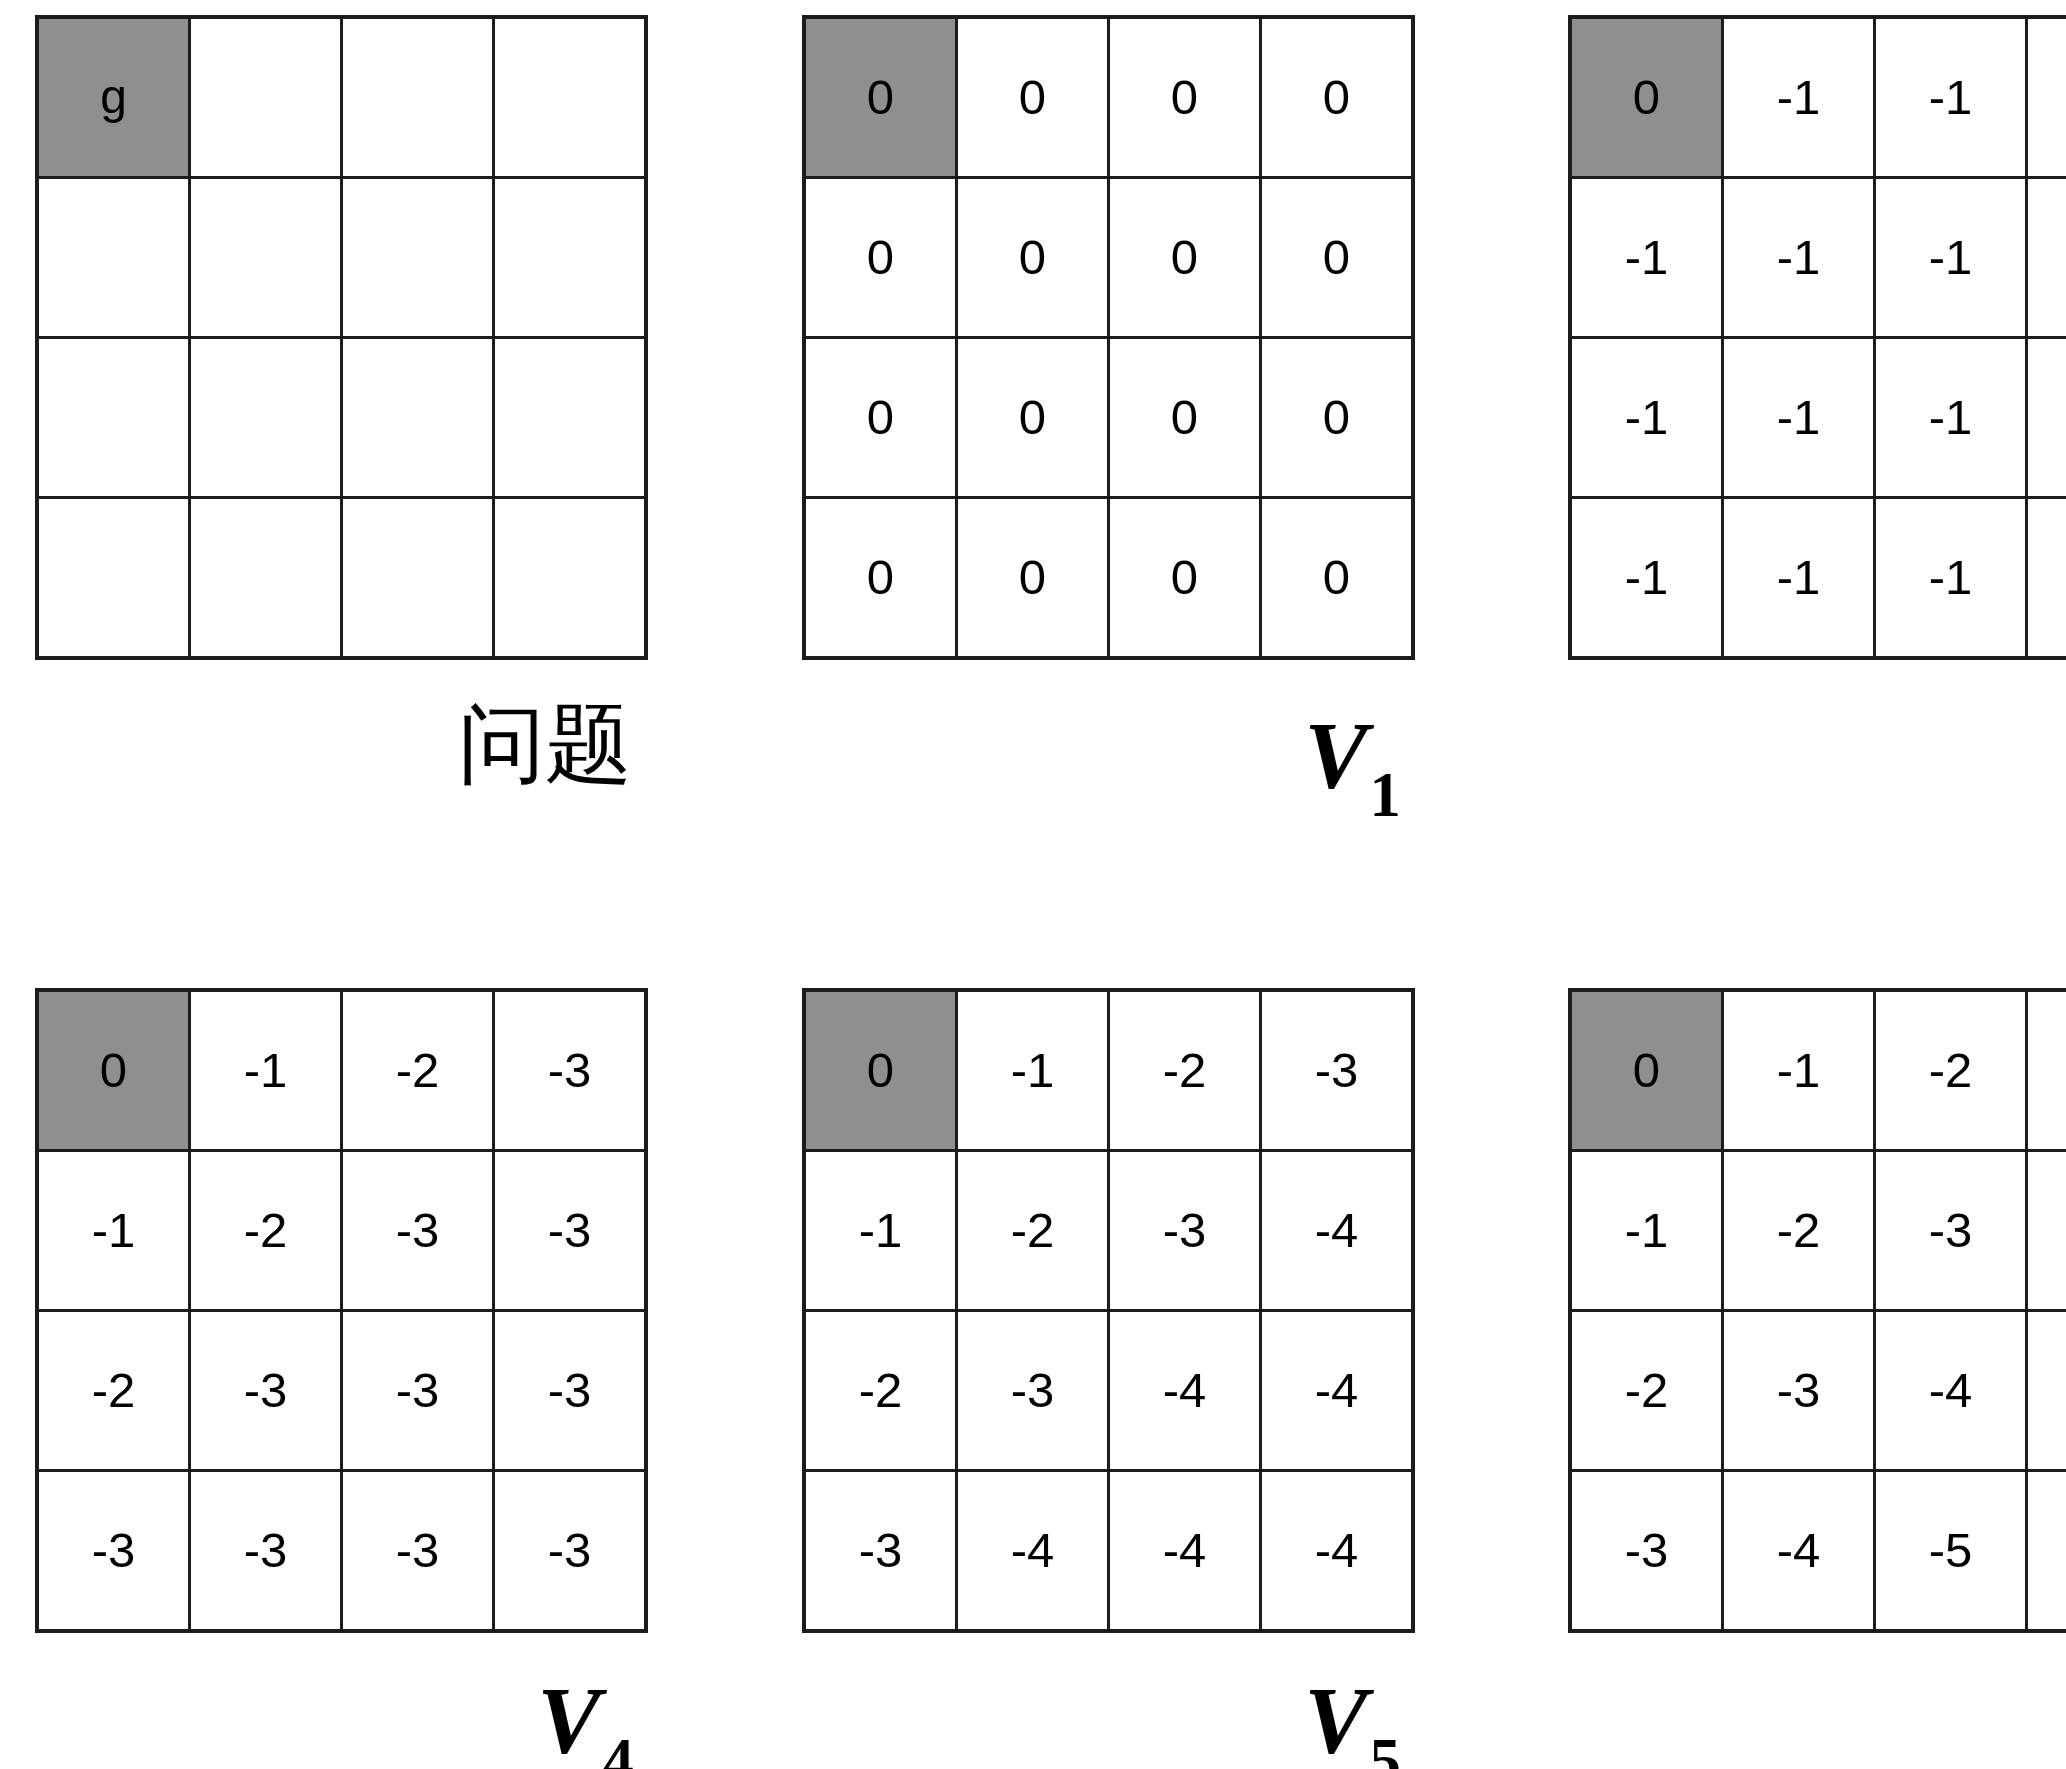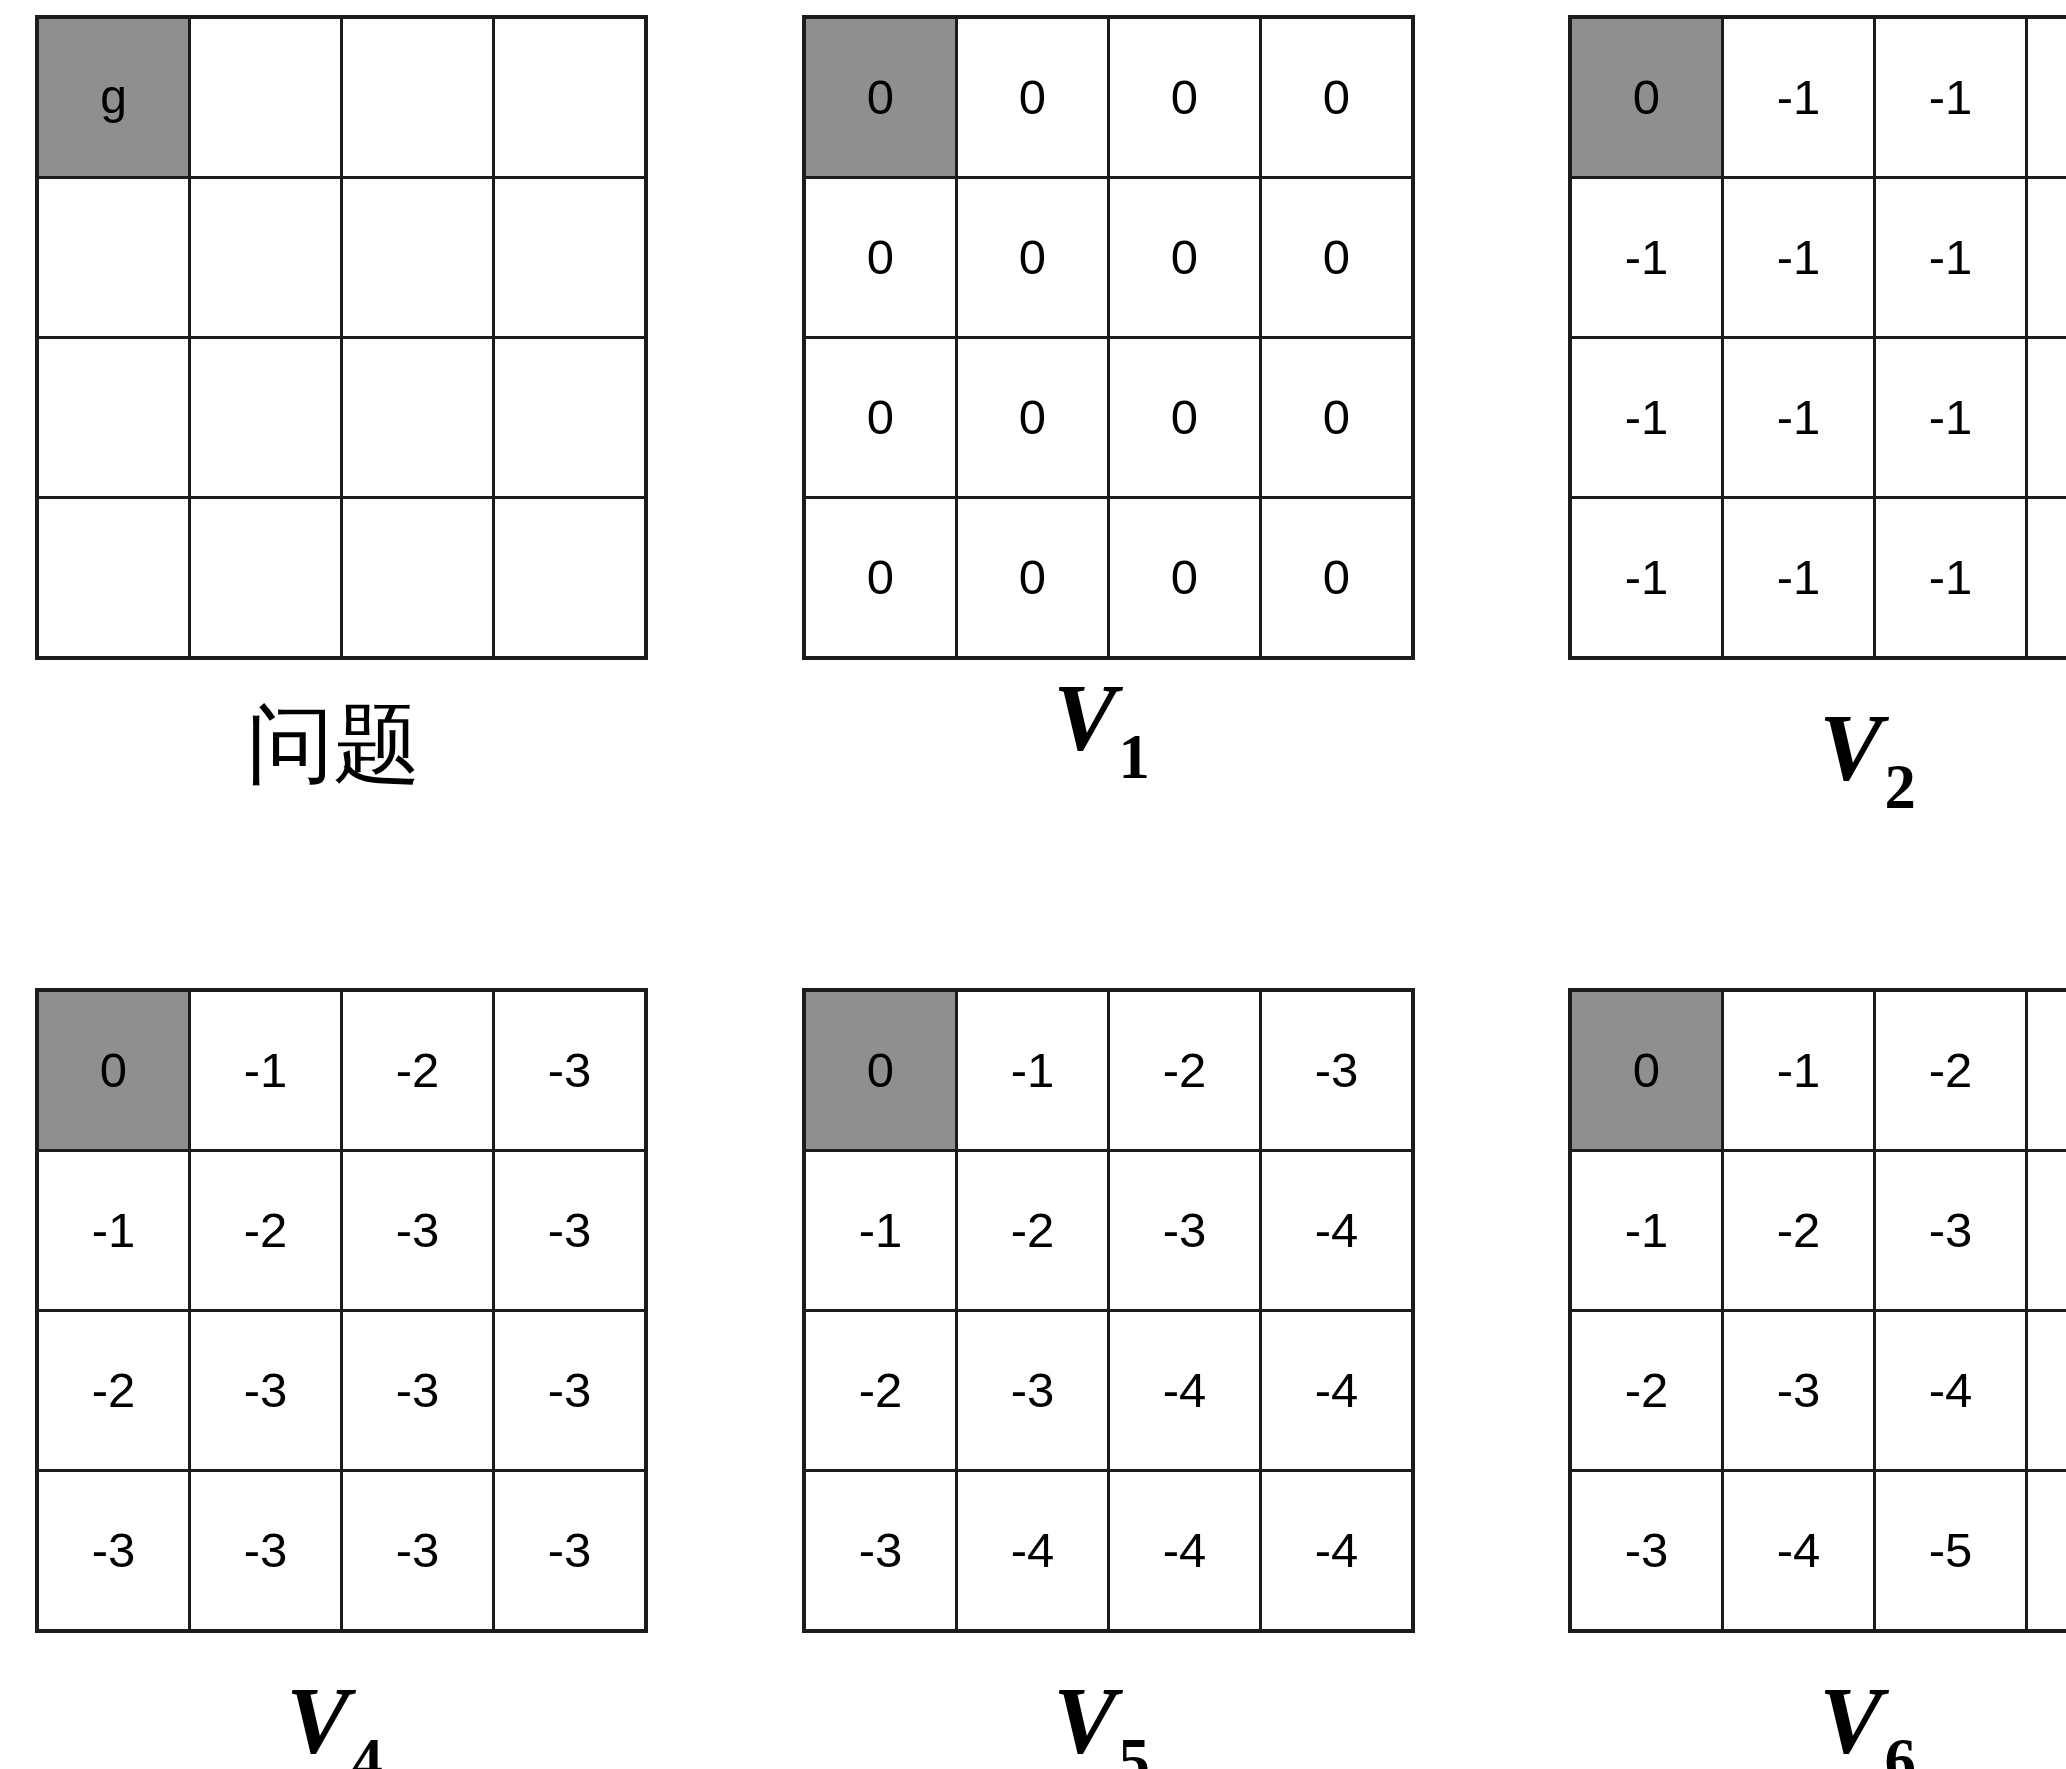--- a/index.html
+++ b/index.html
@@ -55,21 +55,21 @@
 
   
   .grid td.letter {
     font-size: 48px;
   }
 
   
   .caption {
     position: absolute;
     width: 100%;
-    text-align: center;
+    text-align: right;
     color: #000000;
     white-space: nowrap;
   }
   .caption-cjk {
     font-family: "DejaVu Serif", "Liberation Serif", serif;
     font-size: 87px;
     font-weight: 400;
     line-height: 1;
   }
   .caption-v {
@@ -149,21 +149,21 @@
             <td style="width: 149px; height: 157px;">0</td>
           </tr>
           <tr>
             <td style="width: 149px; height: 157px;">0</td>
             <td style="width: 149px; height: 157px;">0</td>
             <td style="width: 149px; height: 157px;">0</td>
             <td style="width: 149px; height: 157px;">0</td>
           </tr>
         </tbody>
       </table>
-      <div class="caption caption-v" style="top: 656px;"><span class="vsym">V</span><span class="vsub">1</span></div>
+      <div class="caption caption-v" style="top: 694px;"><span class="vsym">V</span><span class="vsub">1</span></div>
     </div>
     <div class="grid-block" style="left: 1568px; top: 14.5px; width: 597px;">
       <table class="grid" style="width: 597px; height: 628px;">
         <tbody>
           <tr>
             <td class="goal" style="width: 149px; height: 157px;">0</td>
             <td style="width: 149px; height: 157px;">-1</td>
             <td style="width: 149px; height: 157px;">-1</td>
             <td style="width: 149px; height: 157px;">-1</td>
           </tr>

